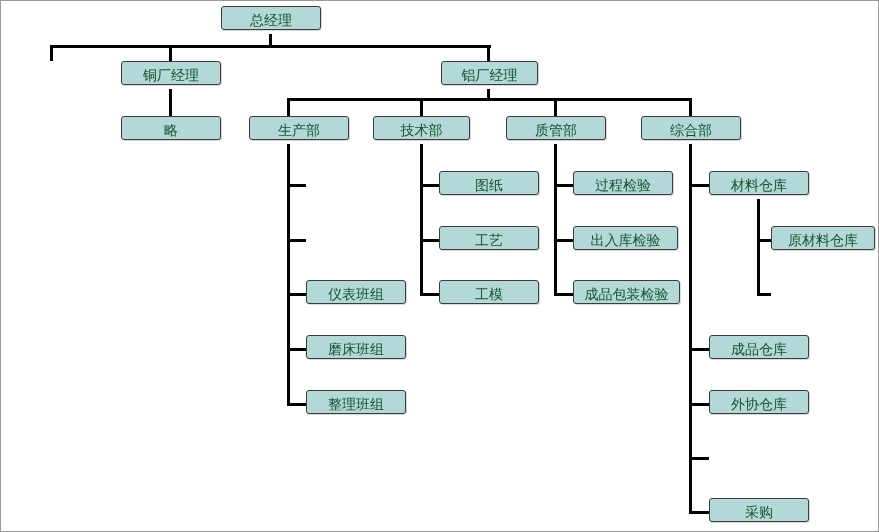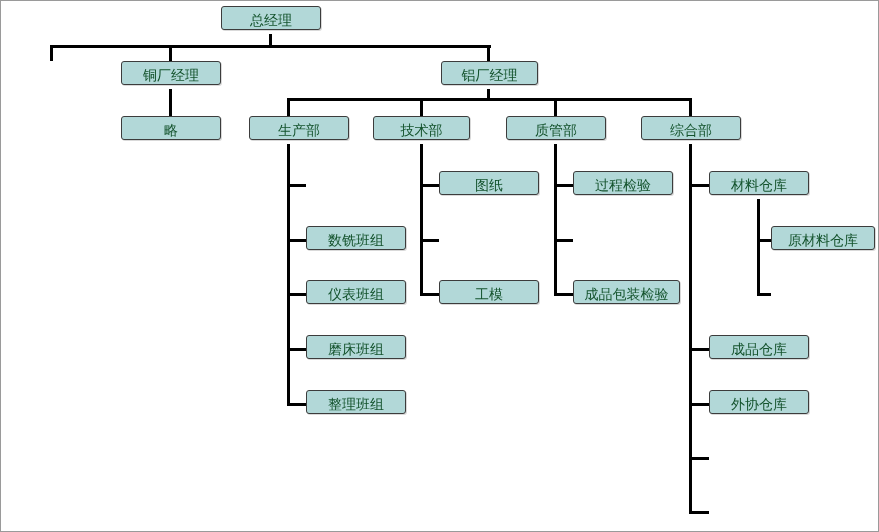--- a/index.html
+++ b/index.html
@@ -84,30 +84,32 @@
   <div class="node" style="left:120px;top:60px;width:100px">铜厂经理</div>
   <div class="node" style="left:440px;top:60px;width:97px">铝厂经理</div>
 
   <div class="node" style="left:120px;top:115px;width:100px">略</div>
 
   <div class="node" style="left:248px;top:115px;width:100px">生产部</div>
   <div class="node" style="left:372px;top:115px;width:97px">技术部</div>
   <div class="node" style="left:505px;top:115px;width:100px">质管部</div>
   <div class="node" style="left:640px;top:115px;width:100px">综合部</div>
 
-  <div class="node" style="left:305px;top:225px;width:100px">数铣班组</div>
   <div class="node" style="left:305px;top:279px;width:100px">仪表班组</div>
   <div class="node" style="left:305px;top:334px;width:100px">磨床班组</div>
   <div class="node" style="left:305px;top:389px;width:100px">整理班组</div>
 
   <div class="node" style="left:438px;top:170px;width:100px">图纸</div>
+  <div class="node" style="left:438px;top:225px;width:100px">工艺</div>
   <div class="node" style="left:438px;top:279px;width:100px">工模</div>
 
   <div class="node" style="left:572px;top:170px;width:100px">过程检验</div>
+  <div class="node" style="left:572px;top:225px;width:105px">出入库检验</div>
   <div class="node" style="left:572px;top:279px;width:107px">成品包装检验</div>
 
   <div class="node" style="left:708px;top:170px;width:100px">材料仓库</div>
   <div class="node" style="left:770px;top:225px;width:104px">原材料仓库</div>
 
   <div class="node" style="left:708px;top:334px;width:100px">成品仓库</div>
   <div class="node" style="left:708px;top:389px;width:100px">外协仓库</div>
+  <div class="node" style="left:708px;top:497px;width:100px">采购</div>
 
 </div>
 
 </body></html>

